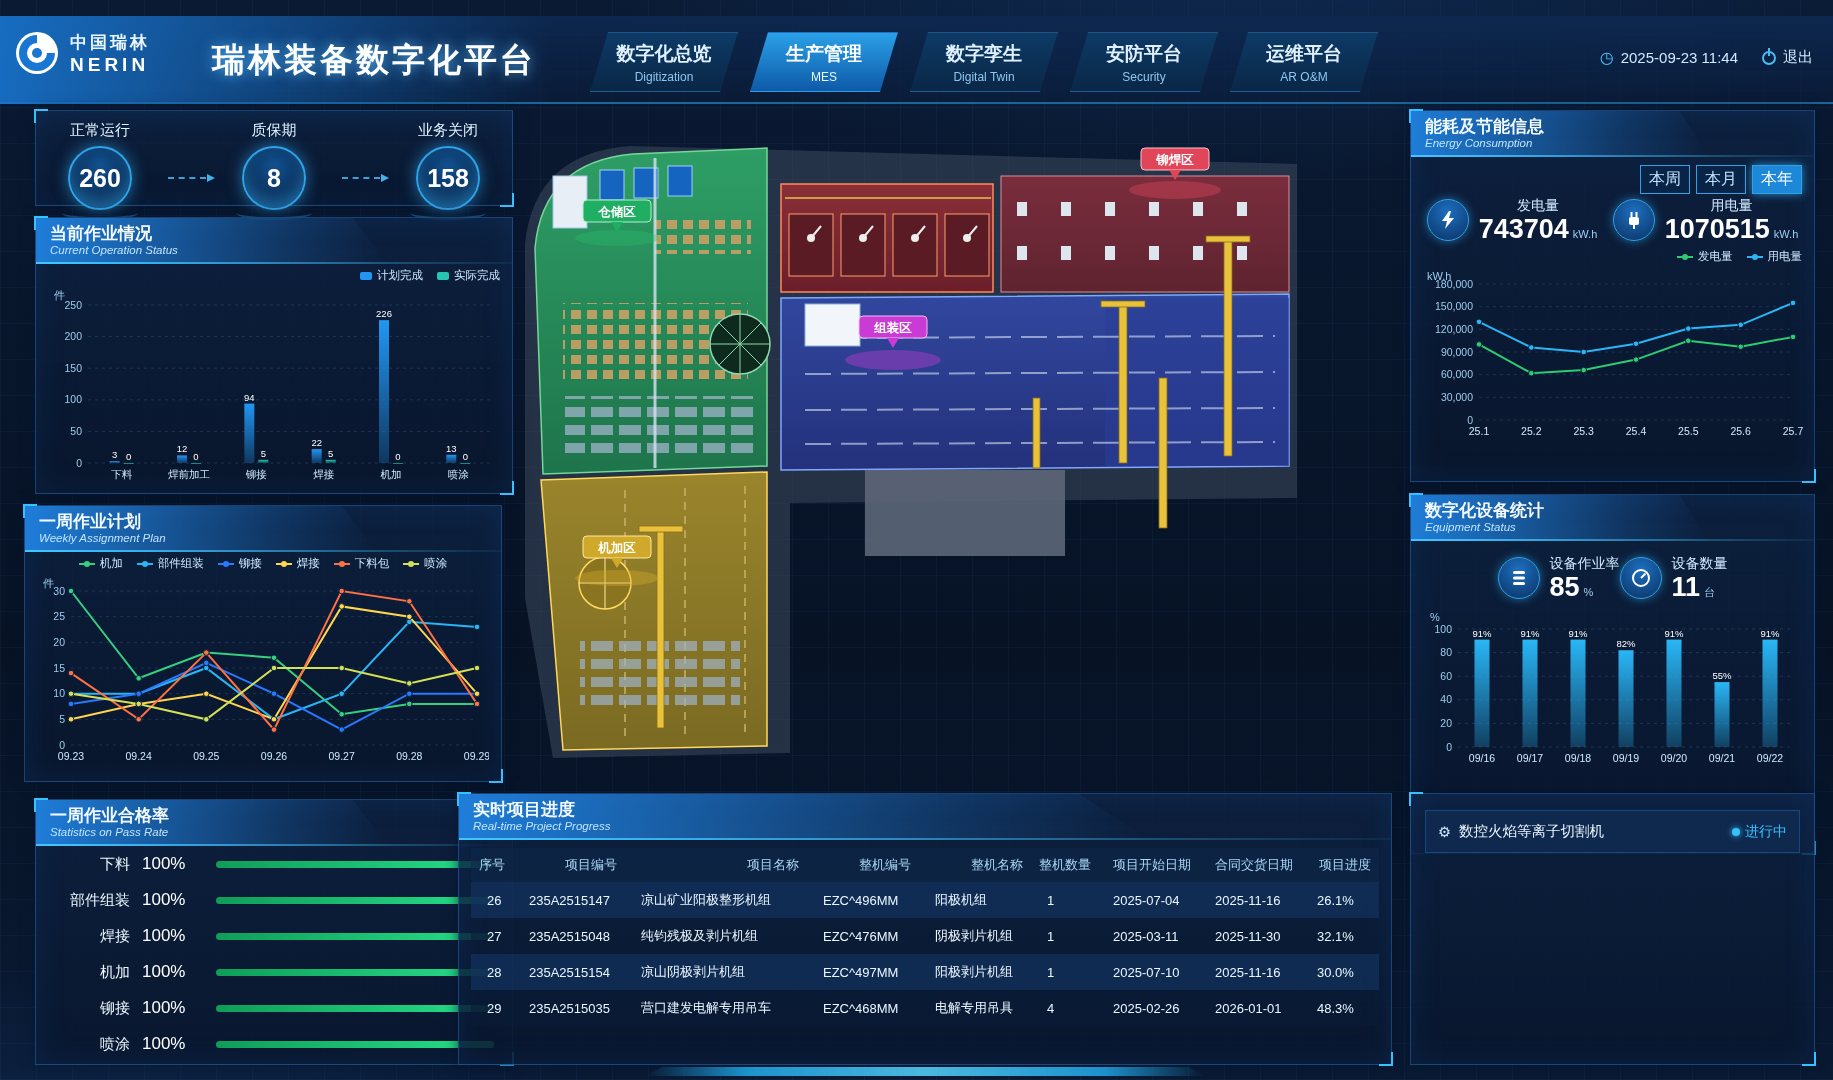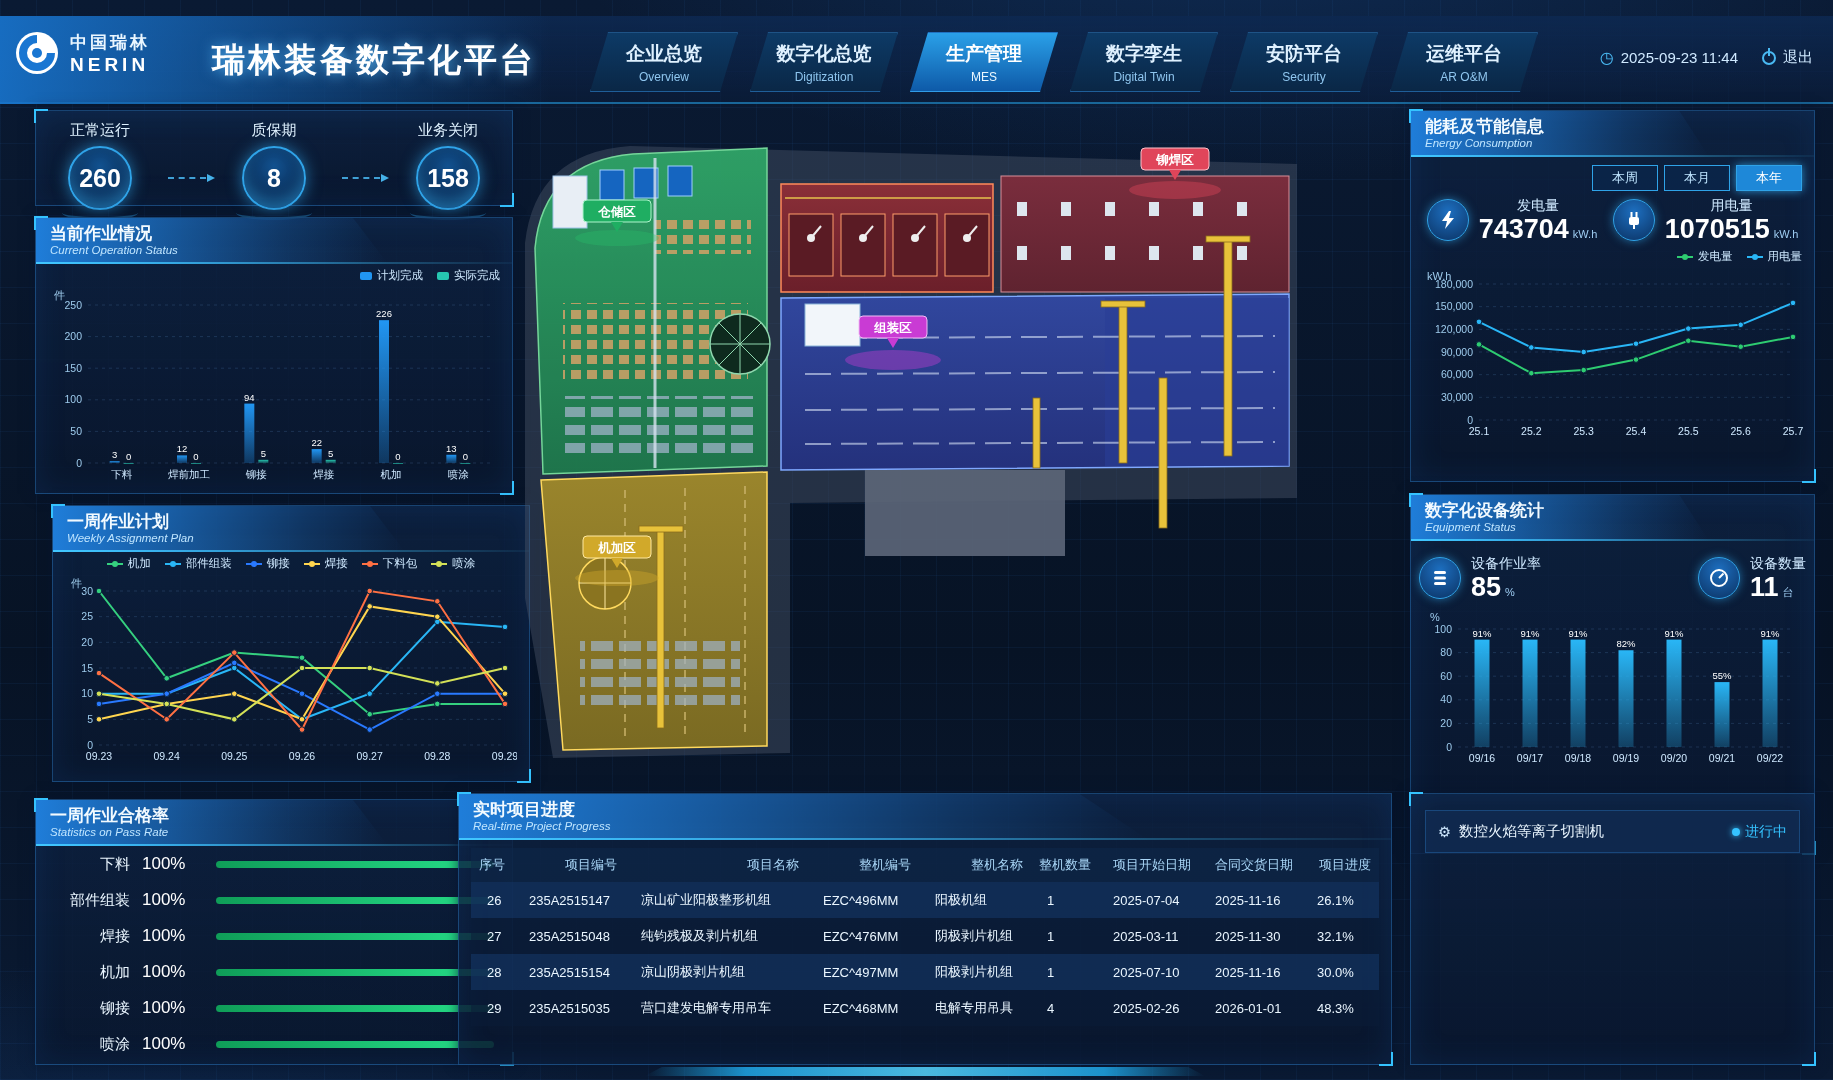--- a/index.html
+++ b/index.html
@@ -57,29 +57,29 @@
   .chip-line{display:inline-block;width:16px;height:2px;position:relative}
   .chip-dot{position:absolute;left:5px;top:-2px;width:6px;height:6px;border-radius:50%}
   
   .pr-row{display:flex;align-items:center;gap:12px;padding:8px 18px}
   .pr-label{width:76px;font-size:15px;color:#eaf6ff;text-align:right}
   .pr-val{width:62px;font-size:17px;font-weight:normal;color:#fff}
   .pr-track{flex:1;height:7px;background:rgba(255,255,255,.1);border-radius:4px;overflow:hidden}
   .pr-fill{height:100%;background:linear-gradient(90deg,#0f9d58,#27e08a);box-shadow:0 0 8px rgba(39,224,138,.8)}
   
   .etabs{position:absolute;right:12px;top:54px;display:flex;gap:6px}
-  .etab{padding:3px 19px;font-size:13px;border:1px solid #2fa3e8;color:#bfe5ff;background:rgba(10,40,80,.6);cursor:pointer}
+  .etab{padding:3px 8px;font-size:16px;border:1px solid #2fa3e8;color:#bfe5ff;background:rgba(10,40,80,.6);cursor:pointer}
   .etab.active{background:#1e88d8;color:#fff;box-shadow:0 0 10px rgba(47,163,232,.85)}
   .emetrics{display:flex;justify-content:space-around;padding:40px 8px 2px}
   .emetric{display:flex;align-items:center;gap:10px}
   .emetric .ico{width:42px;height:42px;border-radius:50%;background:radial-gradient(circle at 50% 30%,#1d6fc0,#0b3263);display:flex;align-items:center;justify-content:center;border:1px solid #2fa3e8;box-shadow:0 0 10px rgba(47,163,232,.6)}
   .emetric .lab{font-size:14px;color:#cfe9ff;text-align:center}
   .emetric .val{font-size:27px;font-weight:bold;color:#fff;line-height:1.05}
   .emetric .unit{font-size:11px;color:#9fcdf2;margin-left:4px;font-weight:normal}
-  .eq-metrics{display:flex;justify-content:space-between;padding:14px 8px 2px}
+  .eq-metrics{display:flex;justify-content:center;padding:14px 8px 2px}
   
   .mt-row{margin:16px 14px;display:flex;align-items:center;justify-content:space-between;background:rgba(16,44,84,.72);padding:11px 12px;border:1px solid rgba(46,130,210,.35)}
   .mt-name{font-size:14.5px;color:#eaf6ff;display:flex;align-items:center;gap:8px}
   .mt-gear{color:#cfe9ff}
   .mt-status{color:#35c3ff;font-size:14px;display:flex;align-items:center;gap:5px}
   .mt-status .dot{width:8px;height:8px;border-radius:50%;background:#35c3ff;box-shadow:0 0 6px #35c3ff}
   
   .tbl{width:100%;border-collapse:collapse;font-size:13px;table-layout:fixed}
   .tbl th{color:#a9d6f7;font-weight:normal;text-align:right;padding:8px 8px;background:rgba(14,40,75,.55);white-space:nowrap;overflow:hidden}
   .tbl td{padding:9px 16px;color:#eaf6ff;white-space:nowrap;overflow:hidden}
@@ -111,24 +111,20 @@
         <path d="M23 5 A18 18 0 1 0 41 23 L33 23 A10 10 0 1 1 23 13 Z" fill="#1976d2"></path>
         <circle cx="23" cy="23" r="5" fill="#1976d2"></circle>
       </svg>
       <div class="logo-texts">
         <div class="cn">中国瑞林</div>
         <div class="en">NERIN</div>
       </div>
     </div>
     <div class="app-title">瑞林装备数字化平台</div>
     <nav class="nav">
-        <div class="nav-tab">
-          <div class="nav-cn">企业总览</div>
-          <div class="nav-en">Overview</div>
-        </div>
         <div class="nav-tab">
           <div class="nav-cn">数字化总览</div>
           <div class="nav-en">Digitization</div>
         </div>
         <div class="nav-tab active">
           <div class="nav-cn">生产管理</div>
           <div class="nav-en">MES</div>
         </div>
         <div class="nav-tab">
           <div class="nav-cn">数字孪生</div>
@@ -244,21 +240,21 @@
         <rect x="345" y="176" width="10" height="1" fill="url(#chart-op-g1)"></rect>
         <text x="350" y="173" text-anchor="middle" fill="#fff" font-size="9.5">0</text>
         <text x="410.3333333333333" y="191" text-anchor="middle" fill="#cfe9ff" font-size="10.5">喷涂</text>
         <rect x="398.3333333333333" y="167.784" width="10" height="8.216" fill="url(#chart-op-g0)"></rect>
         <text x="403.3333333333333" y="164.784" text-anchor="middle" fill="#fff" font-size="9.5">13</text>
         <rect x="412.3333333333333" y="176" width="10" height="1" fill="url(#chart-op-g1)"></rect>
         <text x="417.3333333333333" y="173" text-anchor="middle" fill="#fff" font-size="9.5">0</text>
       </svg>
   </section>
 
-  <section class="panel" style="left:52px;top:505px;width:478px;height:277px">
+  <section class="panel" style="left:24px;top:505px;width:478px;height:277px">
     <div class="phd">
       <div class="shape"></div>
         <div class="line"></div>
       <div class="cn">一周作业计划</div>
       <div class="en">Weekly Assignment Plan</div>
     </div>
     <div class="legend-row" id="legend-weekly" style="justify-content:center">
         <span class="lg-item">
           <span class="chip-line" style="background: rgb(53, 208, 127);">
             <span class="chip-dot" style="background: rgb(53, 208, 127);"></span>

